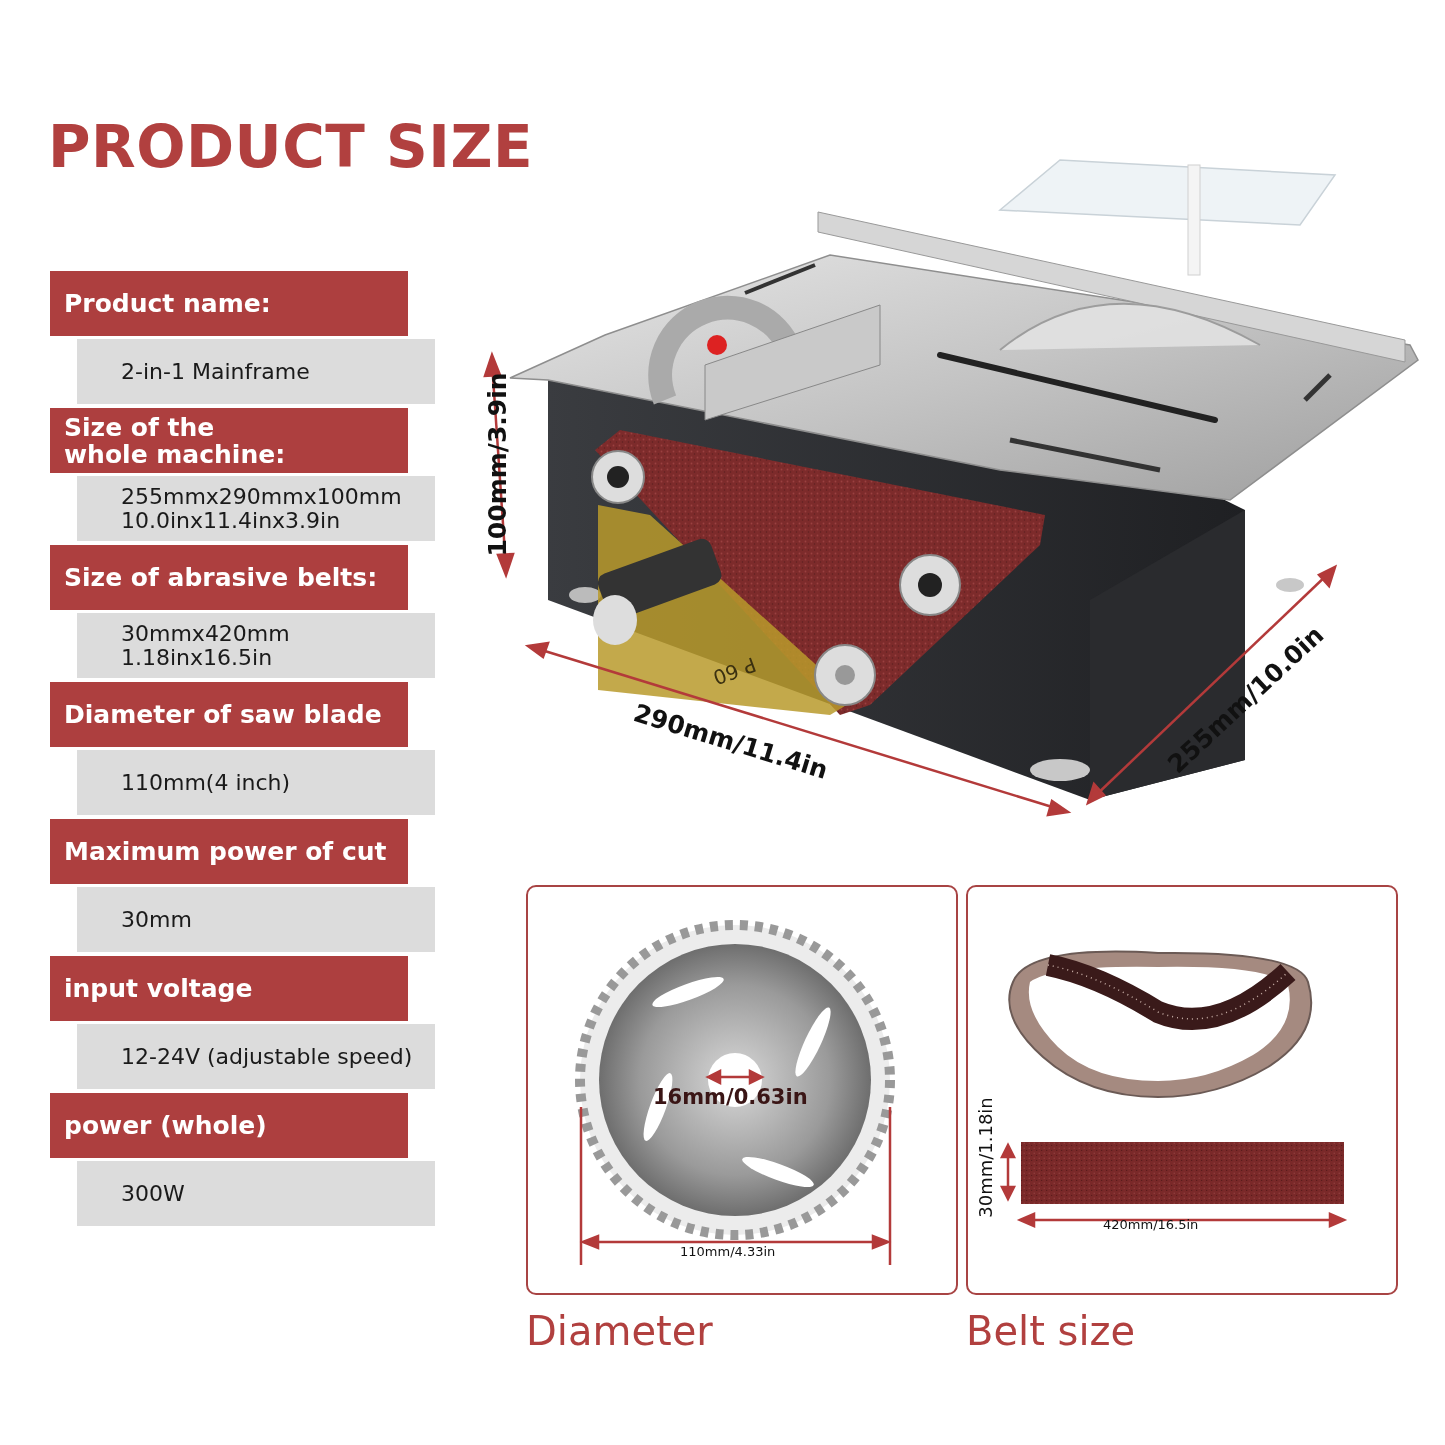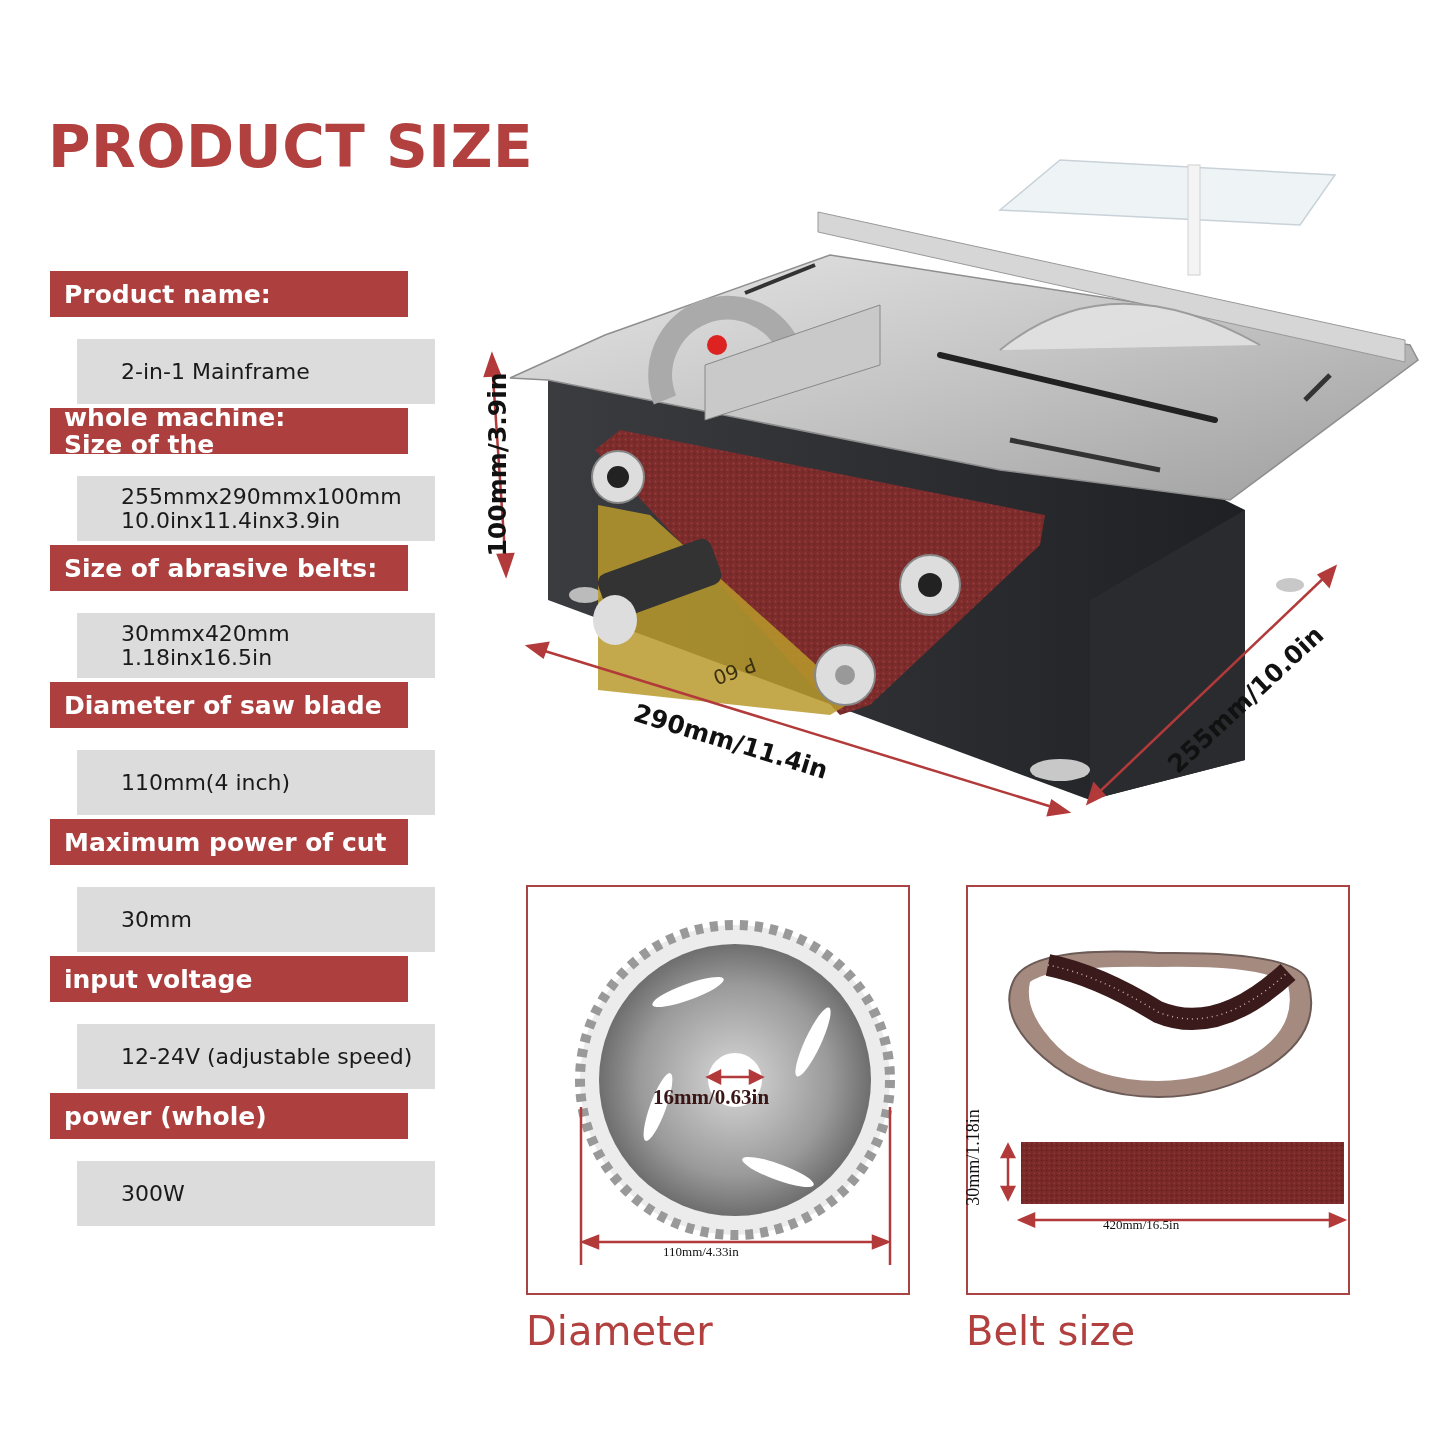--- a/index.html
+++ b/index.html
@@ -7,21 +7,21 @@
   body { position: relative; font-family: "DejaVu Sans", "Liberation Sans", sans-serif; color: #1a1a1a; }
 
   .title {
     position: absolute; left: 48px; top: 88px;
     font-family: "DejaVu Sans", sans-serif; font-weight: bold;
     font-size: 58px; letter-spacing: 0.5px; color: #b1403f; margin-top: 25px;
   }
 
   
   .spec-label {
-    position: absolute; left: 50px; width: 358px; height: 46px;
+    position: absolute; left: 50px; width: 358px; height: 65px;
     background: #ad3f3f; color: #ffffff;
     font-weight: bold; font-size: 25px; line-height: 27px;
     padding-left: 14px; display: flex; flex-direction: column; justify-content: center;
   }
   .spec-value {
     position: absolute; left: 77px; width: 358px; height: 65px;
     background: #dcdcdc; color: #1a1a1a;
     font-size: 22px; line-height: 24px; padding-left: 44px;
     display: flex; flex-direction: column; justify-content: center;
   }
@@ -29,22 +29,22 @@
   
   .machine { position: absolute; left: 440px; top: 140px; width: 1000px; height: 700px; }
 
   .dim-label {
     position: absolute; font-weight: bold; font-size: 25px; color: #111; white-space: nowrap;
     transform-origin: center center;
   }
 
   
   .panel {
-    position: absolute; top: 885px; width: 384px; height: 410px;
-    border: 2px solid #a84444; border-radius: 0; background: #fff; font-family: Liberation Serif, serif;
+    position: absolute; top: 885px; width: 432px; height: 410px;
+    border: 2px solid #a84444; border-radius: 10px; background: #fff;
   }
   .panel-caption {
     position: absolute; top: 1308px; font-size: 40px; color: #b1403f; font-weight: normal;
     width: 412px;
   }
   .small-dim { position: absolute; font-size: 13px; color: #111; white-space: nowrap; }
 </style>
 </head>
 <body>
 
@@ -52,22 +52,22 @@
 
 <div>
   <div class="spec-label" style="top:271px">
       <span>Product name:</span>
     </div>
   <div class="spec-value" style="top:339px">
       <span>2-in-1 Mainframe</span>
     </div>
 
   <div class="spec-label" style="top:408px">
+      <span>Size of the</span>
       <span>whole machine:</span>
-      <span>Size of the</span>
     </div>
   <div class="spec-value" style="top:476px">
       <span>255mmx290mmx100mm</span>
       <span>10.0inx11.4inx3.9in</span>
     </div>
 
   <div class="spec-label" style="top:545px">
       <span>Size of abrasive belts:</span>
     </div>
   <div class="spec-value" style="top:613px">
@@ -197,21 +197,21 @@
       <polygon points="180,190 192,184 192,196"></polygon>
       <polygon points="234,190 222,184 222,196"></polygon>
       <line x1="53" y1="220" x2="53" y2="378"></line>
       <line x1="362" y1="220" x2="362" y2="378"></line>
       <line x1="60" y1="355" x2="355" y2="355"></line>
       <polygon points="55,355 70,349 70,361"></polygon>
       <polygon points="360,355 345,349 345,361"></polygon>
     </g>
   </svg>
   <div class="small-dim" style="left:125px; top:198px; font-weight:bold; font-size:21px; color:#3a1515;">16mm/0.63in</div>
-  <div class="small-dim" style="left:135px; top:357px;">110mm/4.33in</div>
+  <div class="small-dim" style="left:152px; top:357px;">110mm/4.33in</div>
 </div>
 <div class="panel-caption" style="left:526px;">Diameter</div>
 
 <div class="panel" style="left:966px;">
   <svg width="408" height="406" viewBox="0 0 408 406">
     <defs>
       <pattern id="grit2" width="5" height="5" patternUnits="userSpaceOnUse">
         <rect width="5" height="5" fill="#7a2929"></rect>
         <circle cx="1.2" cy="1.2" r="0.7" fill="#954040"></circle>
         <circle cx="3.6" cy="3.4" r="0.7" fill="#5a1c1c"></circle>

